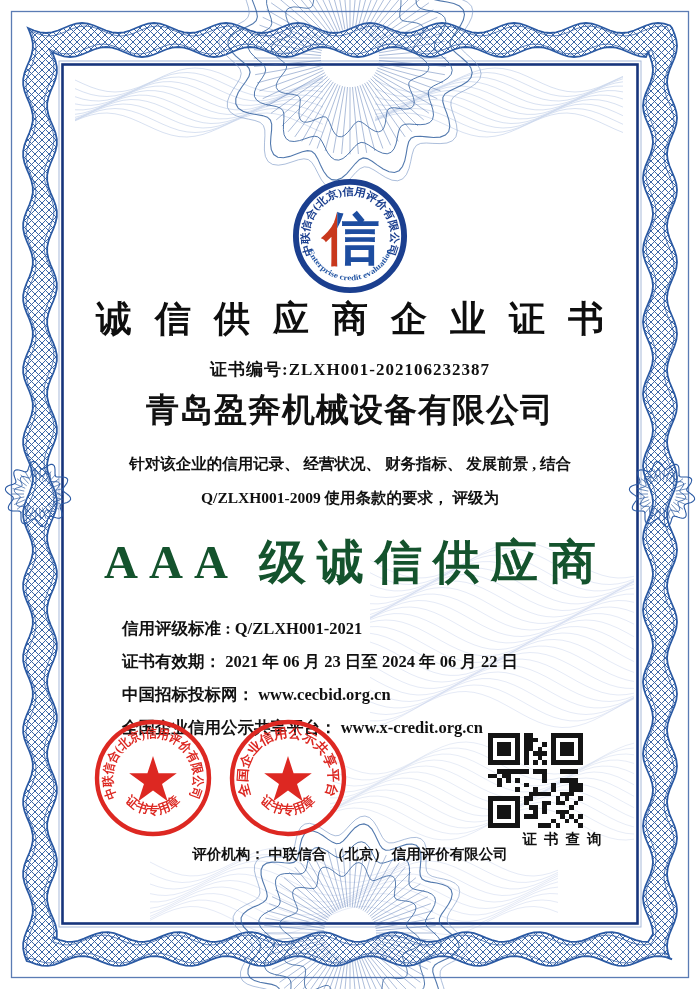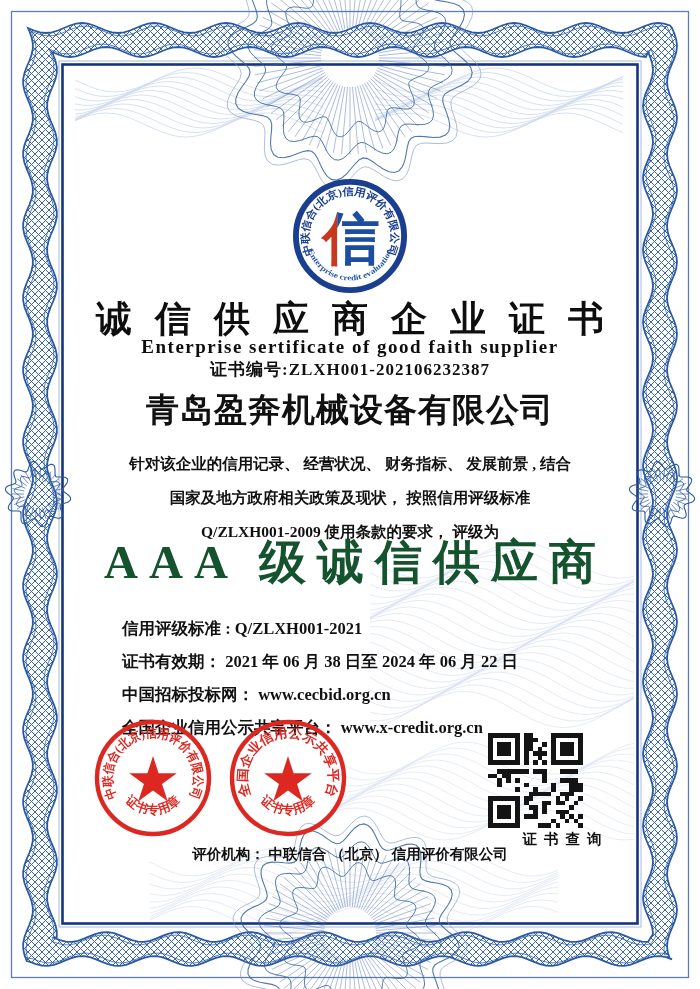--- a/index.html
+++ b/index.html
@@ -345,35 +345,33 @@
         <textPath href="#lgtop" startOffset="50%" text-anchor="middle" textLength="170" lengthAdjust="spacingAndGlyphs">中联信合(北京)信用评价有限公司</textPath>
       </text>
       <text font-size="8" font-weight="bold" fill="#2456a4">
         <textPath href="#lgbot" startOffset="50%" text-anchor="middle" textLength="112" lengthAdjust="spacingAndGlyphs">Enterprise credit evaluation</textPath>
       </text>
       <text x="1" y="22" font-size="58" font-weight="bold" text-anchor="middle" fill="#c8381d" clip-path="url(#redclip)">信</text>
       <text x="1" y="22" font-size="58" font-weight="bold" text-anchor="middle" fill="#1d4da0" clip-path="url(#blueclip)">信</text>
     </svg>
 
     <div class="abs title">诚信供应商企业证书</div>
-    <div class="abs subtitle">Enterprise sertificate of good faith supplier</div>
     <div class="abs cert-no">证书编号:ZLXH001-202106232387</div>
     <div class="abs company">青岛盈奔机械设备有限公司</div>
 
     <div class="abs body-lines">
       <div>针对该企业的信用记录、 经营状况、 财务指标、 发展前景 , 结合</div>
-      <div>国家及地方政府相关政策及现状， 按照信用评级标准</div>
       <div>Q/ZLXH001-2009 使用条款的要求， 评级为</div>
     </div>
 
     <div class="abs rating">AAA 级诚信供应商</div>
 
     <div class="abs info">
       <div>信用评级标准 : Q/ZLXH001-2021</div>
-      <div>证书有效期：  2021 年 06 月 38 日至 2024 年 06 月 22 日</div>
+      <div>证书有效期：  2021 年 06 月 23 日至 2024 年 06 月 22 日</div>
       <div>中国招标投标网：  www.cecbid.org.cn</div>
       <div>全国企业信用公示共享平台：  www.x-credit.org.cn</div>
     </div>
 
     <svg class="seal-svg" style="left:91px;top:716px" width="124" height="124" viewBox="-62 -62 124 124">
       <defs>
         <path id="s1top" d="M -38.6,14.05 A 41 41 0 1 1 38.6,14.05" fill="none"></path>
         <path id="s1bot" d="M -29.5,20.65 A 36 36 0 0 0 29.5,20.65" fill="none"></path>
       </defs>
       <circle r="56" fill="none" stroke="#dd2822" stroke-width="4.4"></circle>

